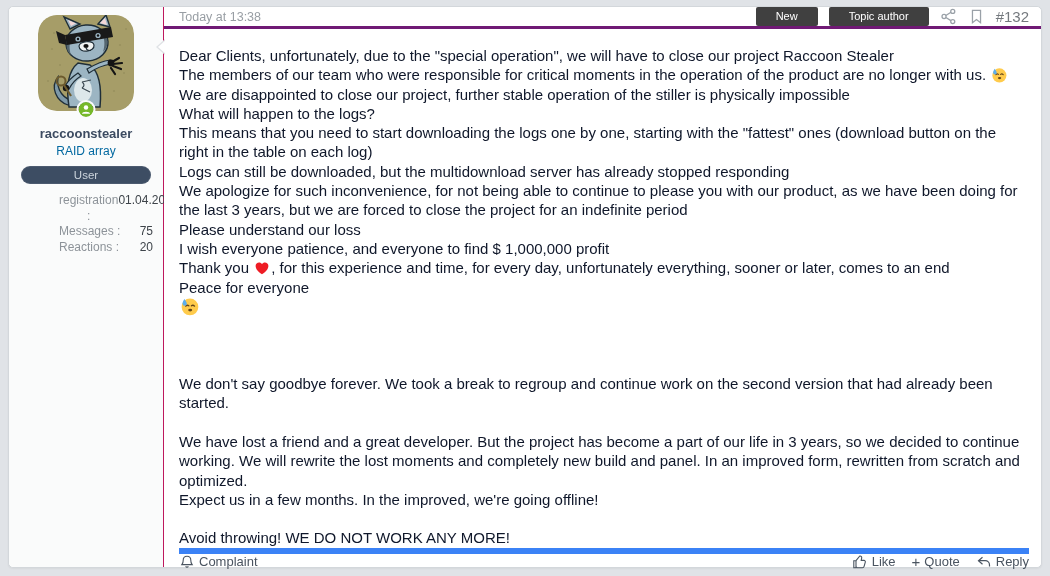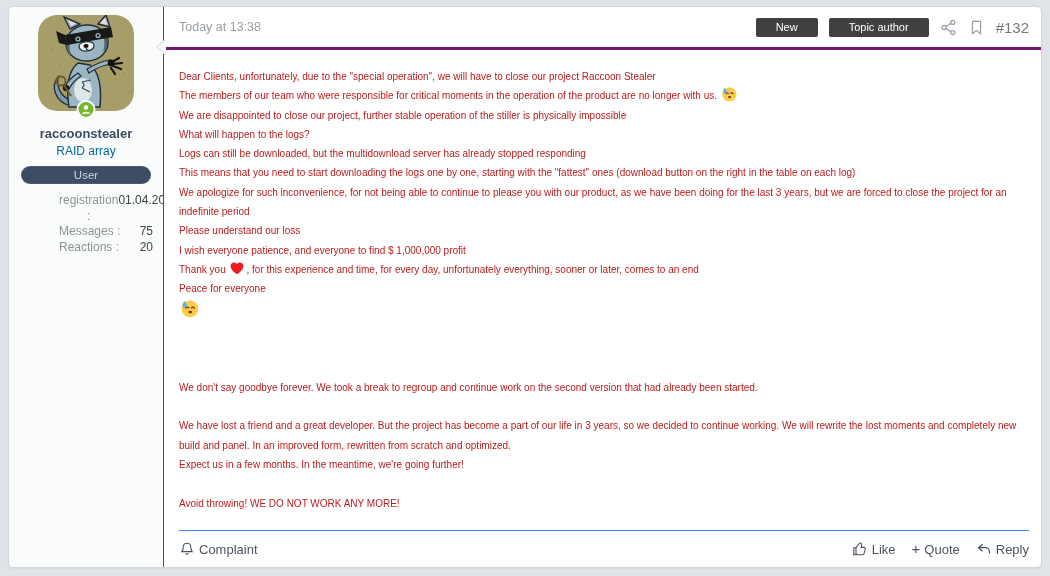--- a/index.html
+++ b/index.html
@@ -32,26 +32,26 @@
     border:7px solid transparent;border-left:none;border-right:8px solid #fff;}
   .msg-header{height:40px;display:flex;align-items:center;padding:0 12px 0 15px;
     border-bottom:3px solid #701a75;}
   .timestamp{font-size:12.5px;color:#989ea4;cursor:pointer;}
   .header-right{margin-left:auto;display:flex;align-items:center;gap:11px;}
   .badge{background:#404040;color:#fff;font-size:11px;line-height:15px;padding:2px 20px;
     border-radius:2px;cursor:pointer;}
   .icon-btn{color:#9aa1a8;width:17px;height:17px;cursor:pointer;display:inline-flex;}
   .icon-btn svg{width:100%;height:100%;}
   .post-number{font-size:15px;color:#74797e;cursor:pointer;}
-  .msg-body{flex:1;padding:17px 12px 0 15px;font-size:10px;line-height:19.3px;color:#b91c1c;}
+  .msg-body{flex:1;padding:17px 12px 0 15px;font-size:15px;line-height:19.3px;color:#0f172a;}
   .bline{min-height:19.3px;}
   .emoji{display:inline-block;width:16px;height:16px;vertical-align:-3px;margin:0 1px;}
   .emoji.big{width:19px;height:19px;vertical-align:-4px;}
   .emoji svg{width:100%;height:100%;display:block;}
-  .msg-footer{height:36px;display:flex;align-items:center;border-top:1px solid #3b82f6;
+  .msg-footer{height:36px;display:flex;align-items:center;border-top:6px solid #3b82f6;
     margin:0 12px 0 15px;}
   .action{display:inline-flex;align-items:center;gap:4px;color:#4a5460;font-size:13px;cursor:pointer;}
   .action .a-icon{width:16px;height:16px;display:inline-flex;}
   .action .a-icon svg{width:100%;height:100%;}
   .footer-right{margin-left:auto;display:flex;align-items:center;gap:16px;}
   .plus-glyph{font-size:15px;line-height:14px;}
 </style>
 </head>
 <body>
 
@@ -161,43 +161,43 @@
         <div class="bline"><span>Dear Clients, unfortunately, due to the "special operation", we will have to close our project Raccoon Stealer</span></div>
         <div class="bline"><span>The members of our team who were responsible for critical moments in the operation of the product are no longer with us. </span><span class="emoji"><svg viewBox="0 0 20 20">
               <circle cx="10.5" cy="10.5" r="8.8" fill="#ffcb4c"></circle>
               <path d="M6 9.6 Q7.6 7.9 9.3 9.2" stroke="#65471b" stroke-width="1.4" fill="none" stroke-linecap="round"></path>
               <path d="M12 9.2 Q13.7 7.9 15.3 9.6" stroke="#65471b" stroke-width="1.4" fill="none" stroke-linecap="round"></path>
               <ellipse cx="10.7" cy="13.8" rx="2.1" ry="1.4" fill="#65471b"></ellipse>
               <path d="M4.6 2.2 C3 4.8 2.2 6.5 2.9 8 C3.6 9.5 5.8 9.7 6.8 8.4 C7.7 7.2 7 5.2 4.6 2.2 Z" fill="#5dadec"></path>
             </svg></span></div>
         <div class="bline"><span>We are disappointed to close our project, further stable operation of the stiller is physically impossible</span></div>
         <div class="bline"><span>What will happen to the logs?</span></div>
+        <div class="bline"><span>This means that you need to start downloading the logs one by one, starting with the "fattest" ones (download button on the right in the table on each log)</span></div>
         <div class="bline"><span>Logs can still be downloaded, but the multidownload server has already stopped responding</span></div>
-        <div class="bline"><span>This means that you need to start downloading the logs one by one, starting with the "fattest" ones (download button on the right in the table on each log)</span></div>
         <div class="bline"><span>We apologize for such inconvenience, for not being able to continue to please you with our product, as we have been doing for the last 3 years, but we are forced to close the project for an indefinite period</span></div>
         <div class="bline"><span>Please understand our loss</span></div>
         <div class="bline"><span>I wish everyone patience, and everyone to find $ 1,000,000 profit</span></div>
         <div class="bline"><span>Thank you </span><span class="emoji"><svg viewBox="0 0 16 16">
               <path d="M8 14.2 C7.6 14.2 1.6 10.3 1.6 5.9 C1.6 3.9 3.2 2.4 5.1 2.4 C6.3 2.4 7.4 3 8 4 C8.6 3 9.7 2.4 10.9 2.4 C12.8 2.4 14.4 3.9 14.4 5.9 C14.4 10.3 8.4 14.2 8 14.2 Z" fill="#ee1c24"></path>
             </svg></span><span>, for this experience and time, for every day, unfortunately everything, sooner or later, comes to an end</span></div>
         <div class="bline"><span>Peace for everyone</span></div>
         <div class="bline"><span class="emoji big"><svg viewBox="0 0 20 20">
               <circle cx="10.5" cy="10.5" r="8.8" fill="#ffcb4c"></circle>
               <path d="M6 9.6 Q7.6 7.9 9.3 9.2" stroke="#65471b" stroke-width="1.4" fill="none" stroke-linecap="round"></path>
               <path d="M12 9.2 Q13.7 7.9 15.3 9.6" stroke="#65471b" stroke-width="1.4" fill="none" stroke-linecap="round"></path>
               <ellipse cx="10.7" cy="13.8" rx="2.1" ry="1.4" fill="#65471b"></ellipse>
               <path d="M4.6 2.2 C3 4.8 2.2 6.5 2.9 8 C3.6 9.5 5.8 9.7 6.8 8.4 C7.7 7.2 7 5.2 4.6 2.2 Z" fill="#5dadec"></path>
             </svg></span></div>
         <div class="bline">&nbsp;</div>
         <div class="bline">&nbsp;</div>
         <div class="bline">&nbsp;</div>
         <div class="bline"><span>We don't say goodbye forever. We took a break to regroup and continue work on the second version that had already been started.</span></div>
         <div class="bline">&nbsp;</div>
         <div class="bline"><span>We have lost a friend and a great developer. But the project has become a part of our life in 3 years, so we decided to continue working. We will rewrite the lost moments and completely new build and panel. In an improved form, rewritten from scratch and optimized.</span></div>
-        <div class="bline"><span>Expect us in a few months. In the meantime, we're going further!</span></div>
+        <div class="bline"><span>Expect us in a few months. In the improved, we're going offline!</span></div>
         <div class="bline">&nbsp;</div>
         <div class="bline"><span>Avoid throwing! WE DO NOT WORK ANY MORE!</span></div>
       </div>
 
     <footer class="msg-footer">
       <a class="action">
         <span class="a-icon">
           <svg viewBox="0 0 16 16" fill="none" stroke="currentColor" stroke-width="1.1">
             <path d="M8 2.2 C10.3 2.2 11.8 3.9 11.8 6.2 C11.8 9.3 12.8 10 13.2 10.6 H2.8 C3.2 10 4.2 9.3 4.2 6.2 C4.2 3.9 5.7 2.2 8 2.2 Z"></path>
             <path d="M6.7 12.3 a1.4 1.4 0 0 0 2.6 0"></path>

